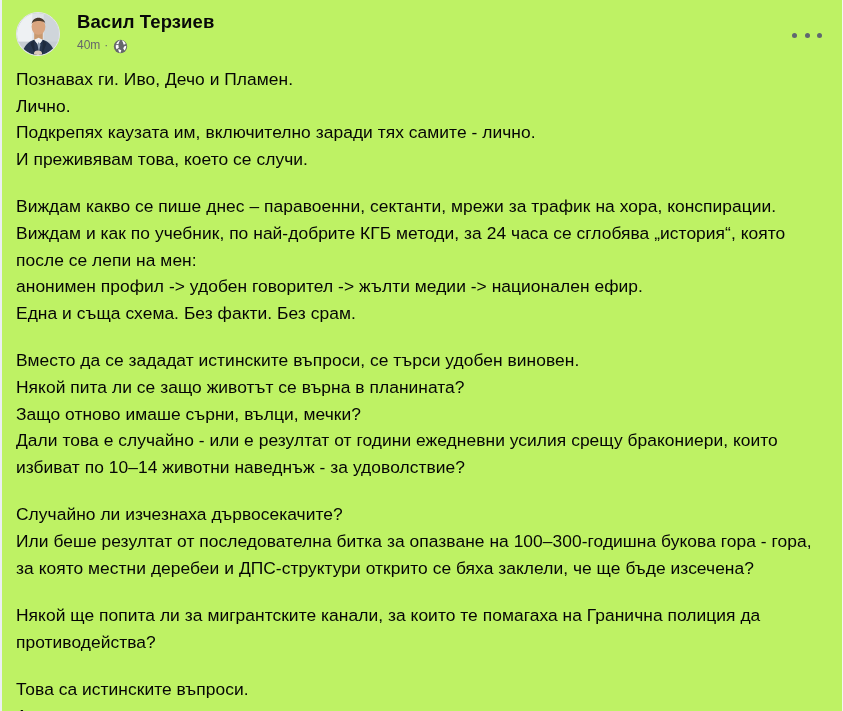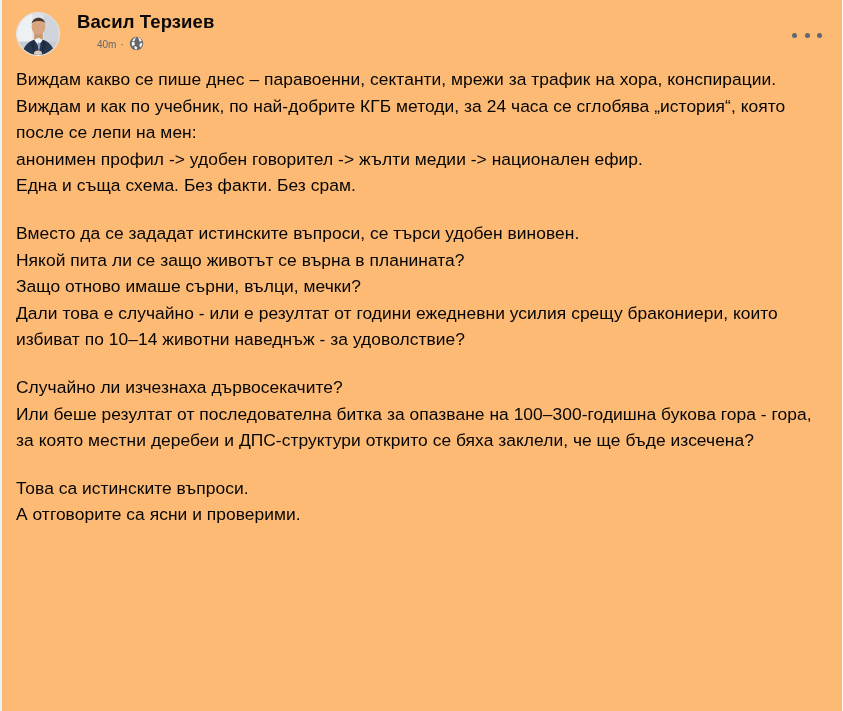--- a/index.html
+++ b/index.html
@@ -14,21 +14,21 @@
     height: 711px;
     font-family: "Liberation Sans", "DejaVu Sans", sans-serif;
     color: #050505;
     overflow: hidden;
   }
 
   .post-card {
     position: relative;
     width: 843px;
     height: 711px;
-    background: #fdba74;
+    background: #bef264;
     border-left: 2px solid #eceff3;
     border-right: 1px solid #f4f6f8;
     padding: 0;
   }
 
   
   .post-header {
     display: flex;
     align-items: flex-start;
     padding: 10px 12px 0 14px;
@@ -60,26 +60,25 @@
     font-size: 18.5px;
     font-weight: bold;
     line-height: 22px;
     color: #080809;
     letter-spacing: 0.1px;
     cursor: pointer;
   }
 
   .meta-row {
     display: flex;
-    align-items: flex-start;
+    align-items: flex-end;
     margin-top: 3px;
-    font-size: 10px;
+    font-size: 12px;
     color: #65676b;
     line-height: 18px;
-    margin-left: 20px;
   }
   .meta-time { cursor: pointer; }
   .meta-dot { margin: 0 4px; }
   .globe-icon {
     display: inline-flex;
     align-items: center;
     margin-left: 1px;
     cursor: pointer;
   }
   .globe-icon svg { display: block; }
@@ -179,28 +178,33 @@
     </div>
 
     <div class="menu-button">
       <span class="dot"></span>
       <span class="dot"></span>
       <span class="dot"></span>
     </div>
   </div>
 
   <div class="post-body">
+    <p>Познавах ги. Иво, Дечо и Пламен.
+Лично.
+Подкрепях каузата им, включително заради тях самите - лично.
+И преживявам това, което се случи.</p>
     <p>Виждам какво се пише днес – паравоенни, сектанти, мрежи за трафик на хора, конспирации.
 Виждам и как по учебник, по най-добрите КГБ методи, за 24 часа се сглобява „история“, която после се лепи на мен:
 анонимен профил -&gt; удобен говорител -&gt; жълти медии -&gt; национален ефир.
 Една и съща схема. Без факти. Без срам.</p>
     <p>Вместо да се зададат истинските въпроси, се търси удобен виновен.
 Някой пита ли се защо животът се върна в планината?
 Защо отново имаше сърни, вълци, мечки?
 Дали това е случайно - или е резултат от години ежедневни усилия срещу бракониери, които избиват по 10–14 животни наведнъж - за удоволствие?</p>
     <p>Случайно ли изчезнаха дървосекачите?
 Или беше резултат от последователна битка за опазване на 100–300-годишна букова гора - гора, за която местни деребеи и ДПС-структури открито се бяха заклели, че ще бъде изсечена?</p>
+    <p>Някой ще попита ли за мигрантските канали, за които те помагаха на Гранична полиция да противодейства?</p>
     <p>Това са истинските въпроси.
 А отговорите са ясни и проверими.</p>
 
   </div>
 
 </div>
 
 </body></html>

